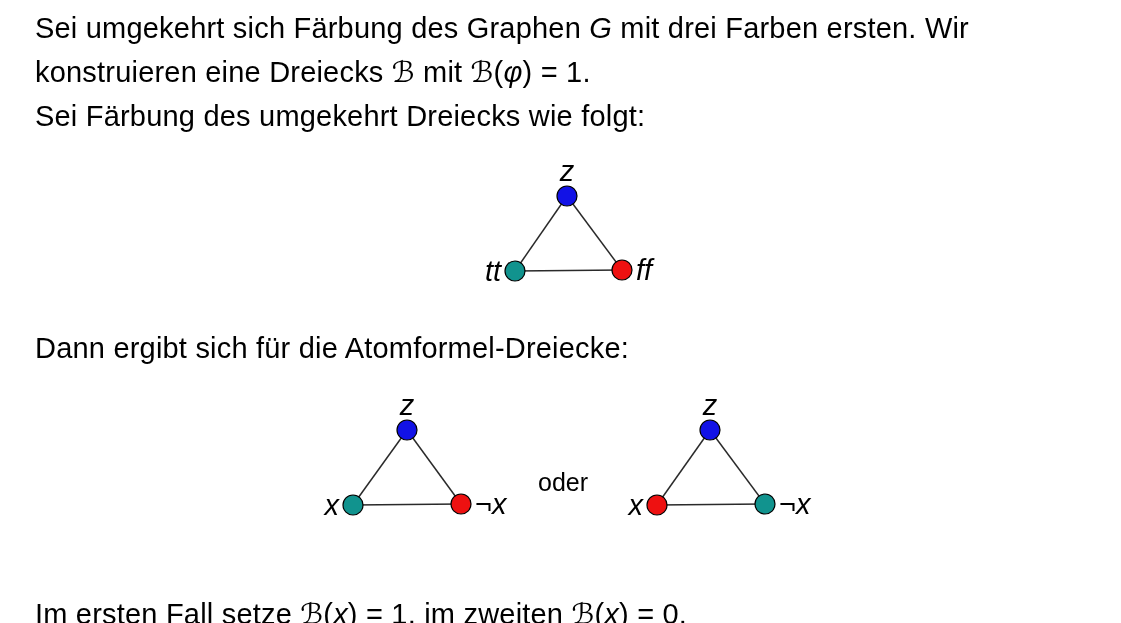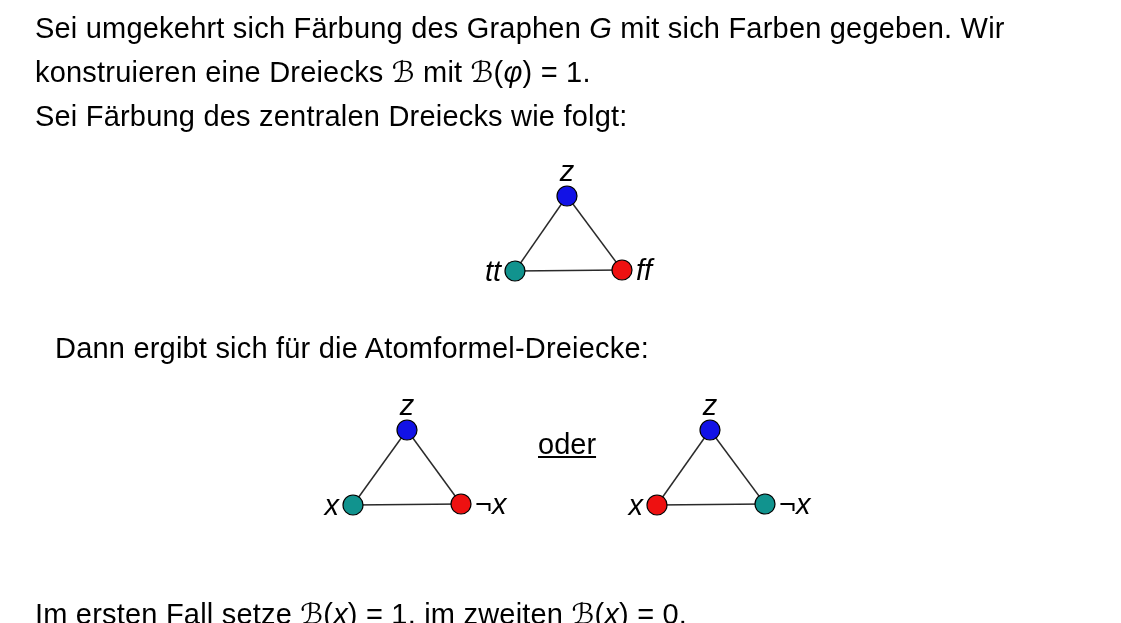--- a/index.html
+++ b/index.html
@@ -18,36 +18,35 @@
     overflow: hidden;
   }
   .text-block {
     position: absolute;
     left: 35px;
     right: 20px;
     line-height: 44px;
     letter-spacing: 0.2px;
   }
   .text-block.intro  { top: 6px; }
-  .text-block.middle { top: 326px; margin-left: 20px; }
+  .text-block.middle { top: 326px; }
   .text-block.bottom { top: 592px; }
   .math {
     font-style: italic;
     font-family: "Liberation Sans", "DejaVu Sans", sans-serif;
   }
   .cal {
     font-style: normal;
     font-family: "DejaVu Sans", "DejaVu Serif", sans-serif;
   }
   .oder-label {
     position: absolute;
     left: 538px;
-    top: 428px;
-    font-size: 29px;
-    text-decoration: underline;
+    top: 468px;
+    font-size: 25px;
   }
   svg.graphs-layer {
     position: absolute;
     left: 0;
     top: 0;
     width: 1121px;
     height: 623px;
   }
   svg.graphs-layer text {
     font-family: "Liberation Sans", "DejaVu Sans", sans-serif;
@@ -91,23 +90,23 @@
         <circle cx="710" cy="430" r="10" fill="#1212e6" stroke="#000000" stroke-width="1.2"></circle>
         <text x="710" y="415" text-anchor="middle">z</text>
         <circle cx="657" cy="505" r="10" fill="#ee1111" stroke="#000000" stroke-width="1.2"></circle>
         <text x="643" y="515" text-anchor="end">x</text>
         <circle cx="765" cy="504" r="10" fill="#11938e" stroke="#000000" stroke-width="1.2"></circle>
         <text x="779" y="514" text-anchor="start">¬x</text>
       </g>
     </svg>
 
   <div class="text-block intro">
-    <div class="line"><span>Sei umgekehrt sich Färbung des Graphen </span><span class="math">G</span><span> mit sich Farben gegeben. Wir</span></div>
+    <div class="line"><span>Sei umgekehrt sich Färbung des Graphen </span><span class="math">G</span><span> mit drei Farben ersten. Wir</span></div>
     <div class="line"><span>konstruieren eine Dreiecks </span><span class="cal">ℬ</span><span> mit </span><span class="cal">ℬ</span><span>(</span><span class="math">φ</span><span>) = 1.</span></div>
-    <div class="line"><span>Sei Färbung des zentralen Dreiecks wie folgt:</span></div>
+    <div class="line"><span>Sei Färbung des umgekehrt Dreiecks wie folgt:</span></div>
   </div>
 
   <div class="text-block middle">
     <div class="line"><span>Dann ergibt sich für die Atomformel-Dreiecke:</span></div>
   </div>
 
   <div class="oder-label">oder</div>
 
   <div class="text-block bottom">
     <div class="line"><span>Im ersten Fall setze </span><span class="cal">ℬ</span><span>(</span><span class="math">x</span><span>) = 1, im zweiten </span><span class="cal">ℬ</span><span>(</span><span class="math">x</span><span>) = 0.</span></div>

